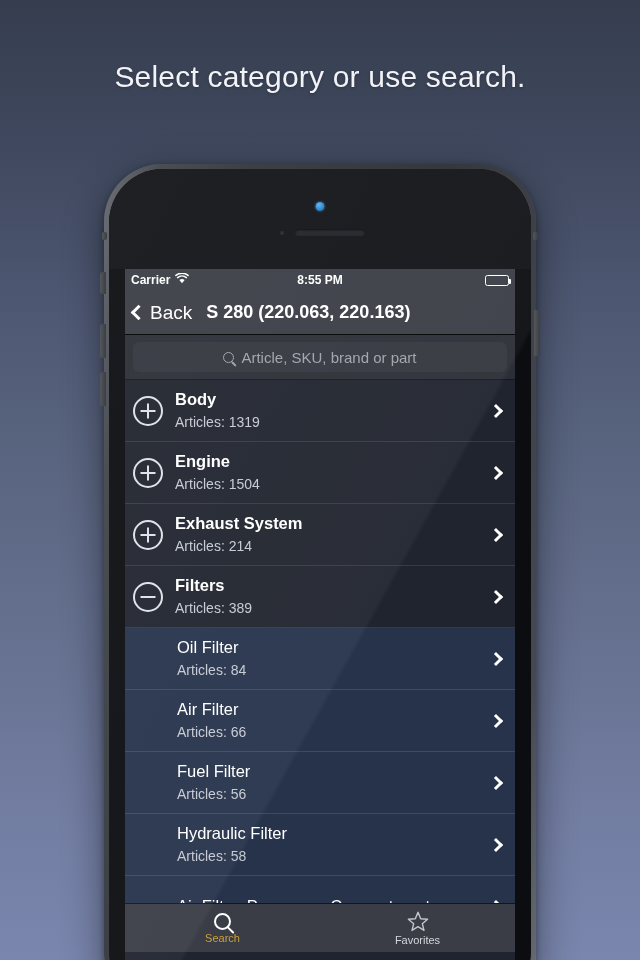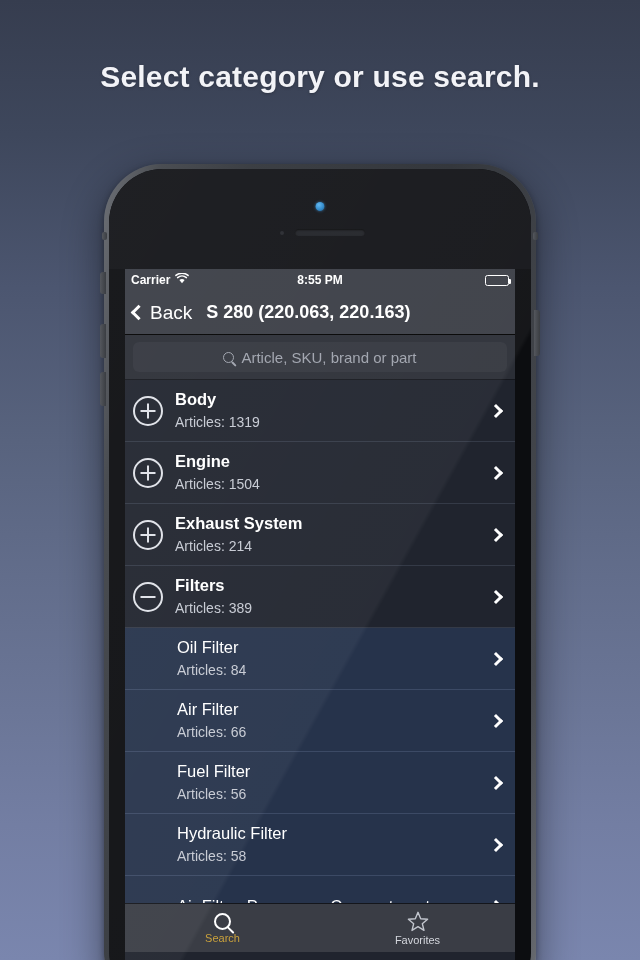--- a/index.html
+++ b/index.html
@@ -29,21 +29,21 @@
 
   
   .tagline {
     position: absolute;
     top: 60px;
     left: 0;
     width: 640px;
     text-align: center;
     color: #f2f3f7;
     font-size: 30px;
-    font-weight: 700;
+    font-weight: 400;
     letter-spacing: 0.2px;
     text-shadow: 0 1px 3px rgba(0,0,0,0.25);
   }
 
   
   .device {
     position: absolute;
     left: 104px;
     top: 164px;
     width: 432px;

